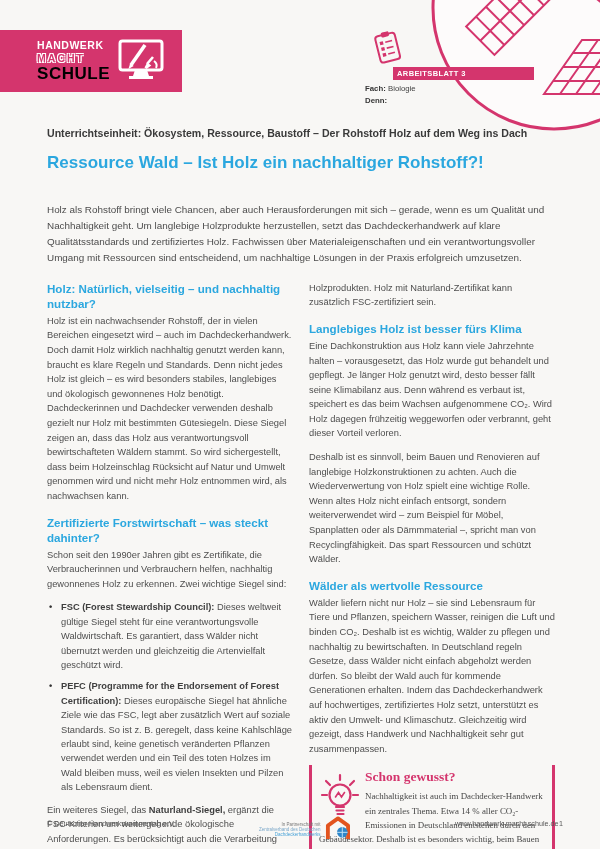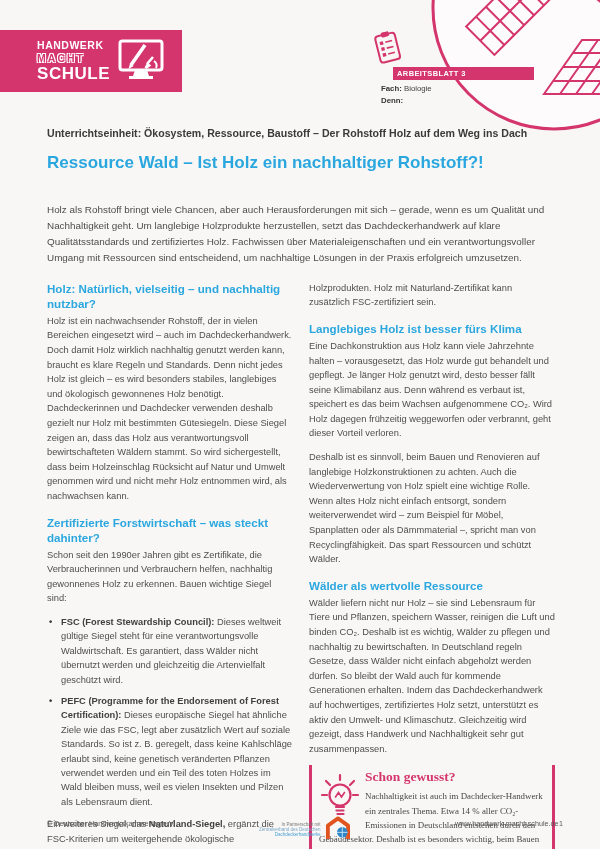--- a/index.html
+++ b/index.html
@@ -15,29 +15,29 @@
     background:#d4356d; display:flex; align-items:center; justify-content:flex-end;
     gap:8px; padding-right:18px; box-sizing:border-box; z-index:2;
   }
   .logo-words{text-align:left; line-height:1;}
   .logo-w1{color:#fff; font-weight:bold; font-size:10.5px; letter-spacing:.5px;}
   .logo-w2{
     color:#d4356d; font-weight:bold; font-size:10.5px; letter-spacing:2px;
     text-shadow:-1px -1px 0 #fff,1px -1px 0 #fff,-1px 1px 0 #fff,1px 1px 0 #fff;
     margin-top:2px;
   }
-  .logo-w3{color:#ffffff; font-weight:bold; font-size:17px; letter-spacing:.5px; margin-top:2px;}
+  .logo-w3{color:#000000; font-weight:bold; font-size:17px; letter-spacing:.5px; margin-top:2px;}
   .badge-group{position:absolute; left:365px; top:33px; z-index:2; width:150px;}
   .clipboard{position:absolute; left:10px; top:-2px; transform:rotate(-14deg);}
   .badge-bar{
     position:absolute; left:0; top:34px; width:141px; height:13px;
     background:#d4356d; color:#fff; font-size:7.5px; font-weight:bold;
     line-height:13px; padding-left:4px; box-sizing:border-box; letter-spacing:.4px;margin-left:28px;
   }
-  .meta-line{position:absolute; left:16px; font-size:7.8px; color:#3f3f3f;}
+  .meta-line{position:absolute; left:0; font-size:7.8px; color:#3f3f3f;}
   .meta-line b{color:#353535;}
   .meta-fach{top:51px;}
   .meta-datum{top:63px;}
   .corner-illo{position:absolute; top:-118px; right:-80px; width:252px; height:252px; z-index:1;}
   
   .content{position:absolute; left:47px; top:126px; width:508px; z-index:2;}
   .kicker{font-size:10.6px; font-weight:bold; color:#3a3a3a; line-height:1.5;}
   .title{font-size:17px; font-weight:bold; color:#2ba7df; margin-top:11px; line-height:1.2;}
   .intro{font-size:9.9px; line-height:1.6; margin-top:29px; color:#4c4c4c;}
   .columns{display:flex; gap:16px; margin-top:15px;}
@@ -156,21 +156,21 @@
     <div class="kicker">Unterrichtseinheit: Ökosystem, Ressource, Baustoff –  Der Rohstoff Holz auf dem Weg ins Dach</div>
     <div class="title">Ressource Wald – Ist Holz ein nachhaltiger Rohstoff?!</div>
     <div class="intro">Holz als Rohstoff bringt viele Chancen, aber auch Herausforderungen mit sich – gerade, wenn es um Qualität und Nachhaltigkeit geht. Um langlebige Holzprodukte herzustellen, setzt das Dachdeckerhandwerk auf klare Qualitätsstandards und zertifiziertes Holz. Fachwissen über Materialeigenschaften und ein verantwortungsvoller Umgang mit Ressourcen sind entscheidend, um nachhaltige Lösungen in der Praxis erfolgreich umzusetzen.</div>
 
     <div class="columns">
 
       <div class="col">
         <h2 class="sec first">Holz: Natürlich, vielseitig – und nachhaltig nutzbar?</h2>
         <p>Holz ist ein nachwachsender Rohstoff, der in vielen Bereichen eingesetzt wird – auch im Dachdeckerhandwerk. Doch damit Holz wirklich nachhaltig genutzt werden kann, braucht es klare Regeln und Standards. Denn nicht jedes Holz ist gleich – es wird besonders stabiles, langlebiges und ökologisch gewonnenes Holz benötigt. Dachdeckerinnen und Dachdecker verwenden deshalb gezielt nur Holz mit bestimmten Gütesiegeln. Diese Siegel zeigen an, dass das Holz aus verantwortungsvoll bewirtschafteten Wäldern stammt. So wird sichergestellt, dass beim Holzeinschlag Rücksicht auf Natur und Umwelt genommen wird und nicht mehr Holz entnommen wird, als nachwachsen kann.</p>
         <h2 class="sec">Zertifizierte Forstwirtschaft – was steckt dahinter?</h2>
-        <p>Schon seit den 1990er Jahren gibt es Zertifikate, die Verbraucherinnen und Verbrauchern helfen, nachhaltig gewonnenes Holz zu erkennen. Bauen wichtige Siegel sind:</p>
+        <p>Schon seit den 1990er Jahren gibt es Zertifikate, die Verbraucherinnen und Verbrauchern helfen, nachhaltig gewonnenes Holz zu erkennen. Zwei wichtige Siegel sind:</p>
         <ul class="siegel">
           <li><span class="bold-lead">FSC (Forest Stewardship Council):</span><span> Dieses weltweit gültige Siegel steht für eine verantwortungsvolle Waldwirtschaft. Es garantiert, dass Wälder nicht übernutzt werden und gleichzeitig die Artenvielfalt geschützt wird.</span></li>
           <li><span class="bold-lead">PEFC (Programme for the Endorsement of Forest Certification):</span><span> Dieses europäische Siegel hat ähnliche Ziele wie das FSC, legt aber zusätzlich Wert auf soziale Standards. So ist z. B. geregelt, dass keine Kahlschläge erlaubt sind, keine genetisch veränderten Pflanzen verwendet werden und ein Teil des toten Holzes im Wald bleiben muss, weil es vielen Insekten und Pilzen als Lebensraum dient.</span></li>
         </ul>
         <p><span>Ein weiteres Siegel, das </span><span class="bold-lead">Naturland-Siegel,</span><span> ergänzt die FSC-Kriterien um weitergehende ökologische Anforderungen. Es berücksichtigt auch die Verarbeitung des Holzes – etwa durch Vorschriften zur Rückverfolgbarkeit, zur umweltfreundlichen Herstellung und zur gesundheitlichen Unbedenklichkeit von</span></p>
       </div>
 
       <div class="col">
         <p>Holzprodukten. Holz mit Naturland-Zertifikat kann zusätzlich FSC-zertifiziert sein.</p>
         <h2 class="sec">Langlebiges Holz ist besser fürs Klima</h2>

